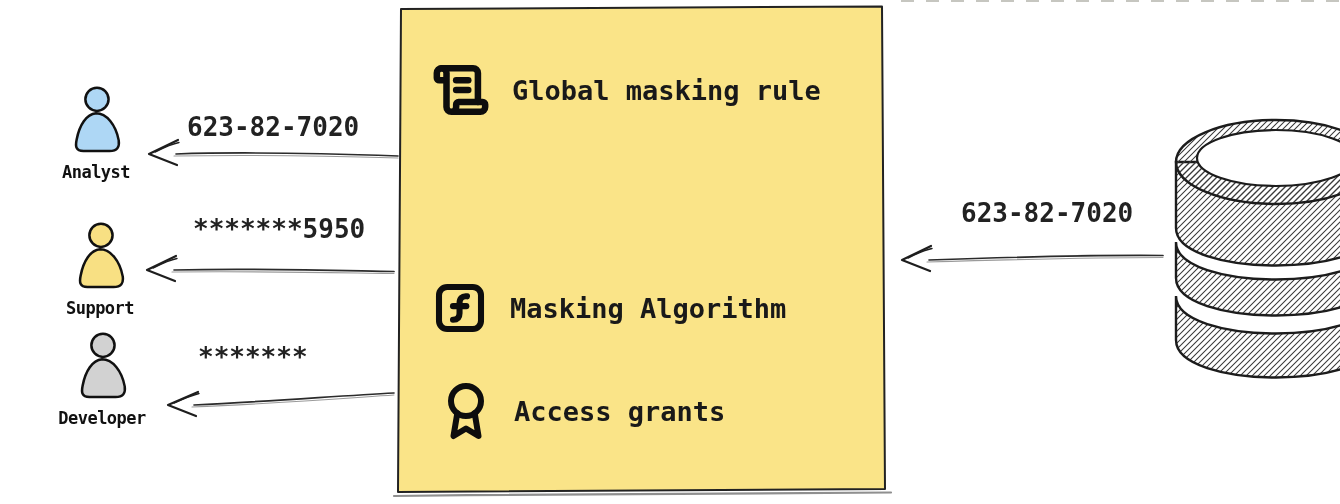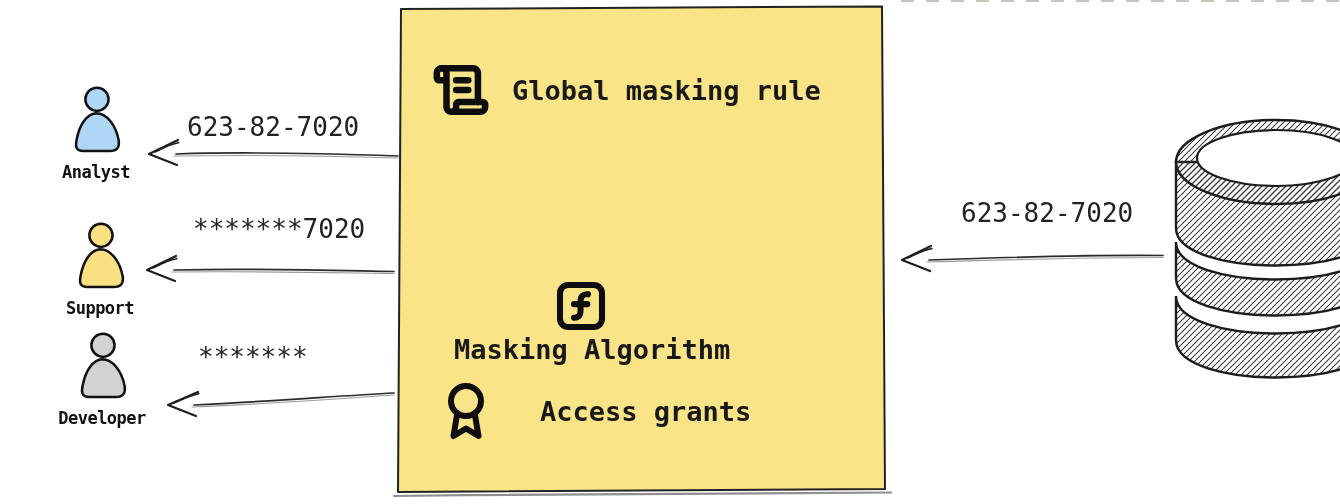--- a/index.html
+++ b/index.html
@@ -14,21 +14,21 @@
   
   .actor { position:absolute; width:96px; text-align:center; }
   .actor .person-svg { margin:0 auto; }
   .actor .actor-label {
     margin-top:4px; font-size:17px; font-weight:bold; color:#111;
     letter-spacing:-0.5px;
   }
 
   
   .flow-value {
-    position:absolute; font-size:26px; font-weight:400; color:#222;
+    position:absolute; font-size:26px; font-weight:700; color:#222;
     white-space:nowrap; letter-spacing:0px;
   }
 
   
   .rule-row {
     position:absolute; left:384px; height:60px; display:flex; align-items:center;
   }
   .rule-icon { flex:0 0 auto; }
   .rule-label {
     margin-left:22px; font-size:27px; font-weight:600; color:#191919;
@@ -57,30 +57,30 @@
     <svg class="rule-icon" width="58" height="58" viewBox="0 0 24 24" fill="none" stroke="#0d0d0d" stroke-width="2.7" stroke-linecap="round" stroke-linejoin="round">
       <path d="M15 12h-5"></path>
         <path d="M15 8h-5"></path>
         <path d="M19 17V5a2 2 0 0 0-2-2H4"></path>
       <path d="M8 21h12a2 2 0 0 0 2-2v-1a1 1 0 0 0-1-1H11a1 1 0 0 0-1 1v1a2 2 0 1 1-4 0V5a2 2 0 1 0-4 0v2a1 1 0 0 0 1 1h3"></path>
     </svg>
     <div class="rule-label">Global masking rule</div>
   </div>
 
 
-  <div class="rule-row" style="top:278px;flex-direction:column;">
+  <div class="rule-row" style="top:278px;">
     <svg class="rule-icon" width="56" height="56" viewBox="0 0 24 24" fill="none" stroke="#0d0d0d" stroke-width="2.6" stroke-linecap="round" stroke-linejoin="round">
       <rect width="18" height="18" x="3" y="3" rx="3.5"></rect>
       <path d="M9 17c2 0 2.8-1 2.8-2.8V10c0-2 1-3.3 3.2-3"></path>
       <path d="M9 11.2h5.7"></path>
     </svg>
     <div class="rule-label">Masking Algorithm</div>
   </div>
 
-  <div class="rule-row" style="top:381px;gap:26px;">
+  <div class="rule-row" style="top:381px;">
     <svg class="rule-icon" style="margin-left:4px;" width="60" height="62" viewBox="0 0 24 24" fill="none" stroke="#0d0d0d" stroke-width="2.4" stroke-linecap="round" stroke-linejoin="round">
       <circle cx="12" cy="8" r="6"></circle>
       <path d="M15.477 12.89 17 22l-5-3-5 3 1.523-9.11"></path>
     </svg>
     <div class="rule-label" style="margin-left:18px;">Access grants</div>
   </div>
 
   <div class="actor" style="left:0px; top:86px;">
     <svg class="person-svg" width="58" height="72" viewBox="0 0 60 74">
       <circle cx="31" cy="13.5" r="12" stroke="#111" stroke-width="2.6" fill="#AED7F5"></circle>
@@ -127,21 +127,21 @@
   </svg>
 
   <svg class="abs" style="left:845px;top:236px;" width="276" height="44" viewBox="0 0 276 44" fill="none" stroke-linecap="round" stroke-linejoin="round">
     <path d="M34,26 C120,23.5 210,21.5 270,21.5" stroke="#9b9b9b" stroke-width="1.1"></path>
     <path d="M36,24 C120,21 210,19 270,19.5" stroke="#2b2b2b" stroke-width="1.7"></path>
     <path d="M38,10 L9,24 L37,35" stroke="#1e1e1e" stroke-width="2.2"></path>
     <path d="M15,22 C24,17.5 31,14 39,12.5" stroke="#1e1e1e" stroke-width="1.4"></path>
   </svg>
 
   <div class="flow-value" style="left:139px; top:112px;">623-82-7020</div>
-  <div class="flow-value" style="left:145px; top:214px;">*******7020</div>
+  <div class="flow-value" style="left:145px; top:214px;">*******5950</div>
   <div class="flow-value" style="left:150px; top:342px;">*******</div>
   <div class="flow-value" style="left:913px; top:198px;">623-82-7020</div>
 
   <svg class="abs" style="left:1122px;top:116px;" width="214" height="282" viewBox="0 0 214 282">
     <defs>
       <pattern id="hatch" width="6" height="6" patternUnits="userSpaceOnUse">
         <path d="M-1,1 l2,-2 M0,6 l6,-6 M5,7 l2,-2" stroke="#383838" stroke-width="1.05" fill="none"></path>
       </pattern>
     </defs>
 

